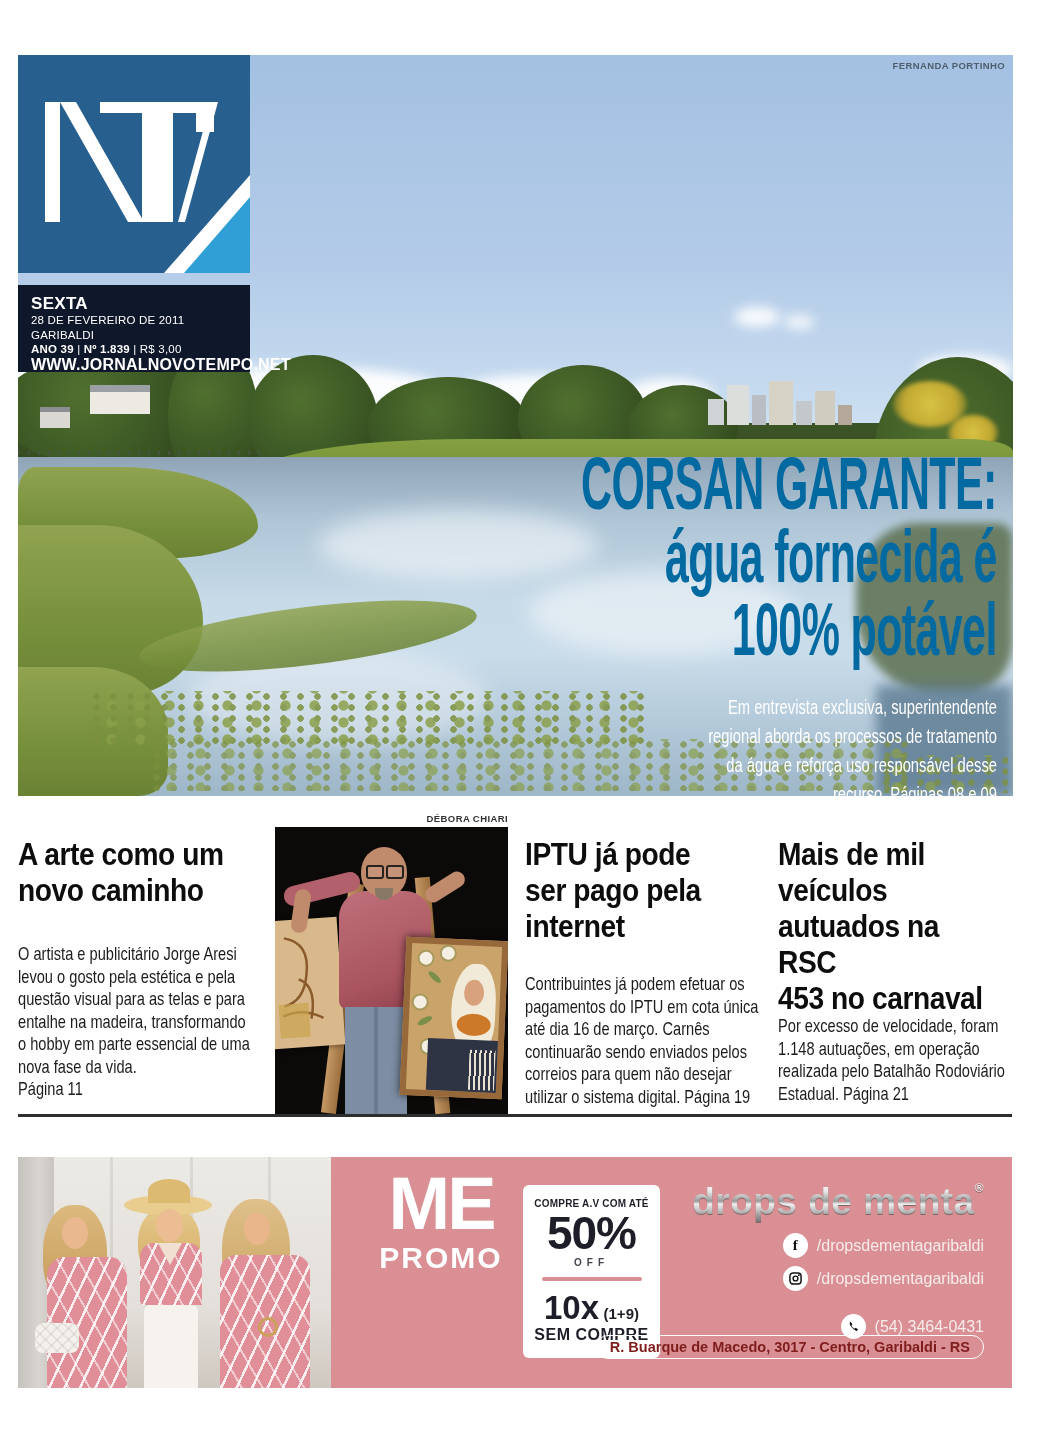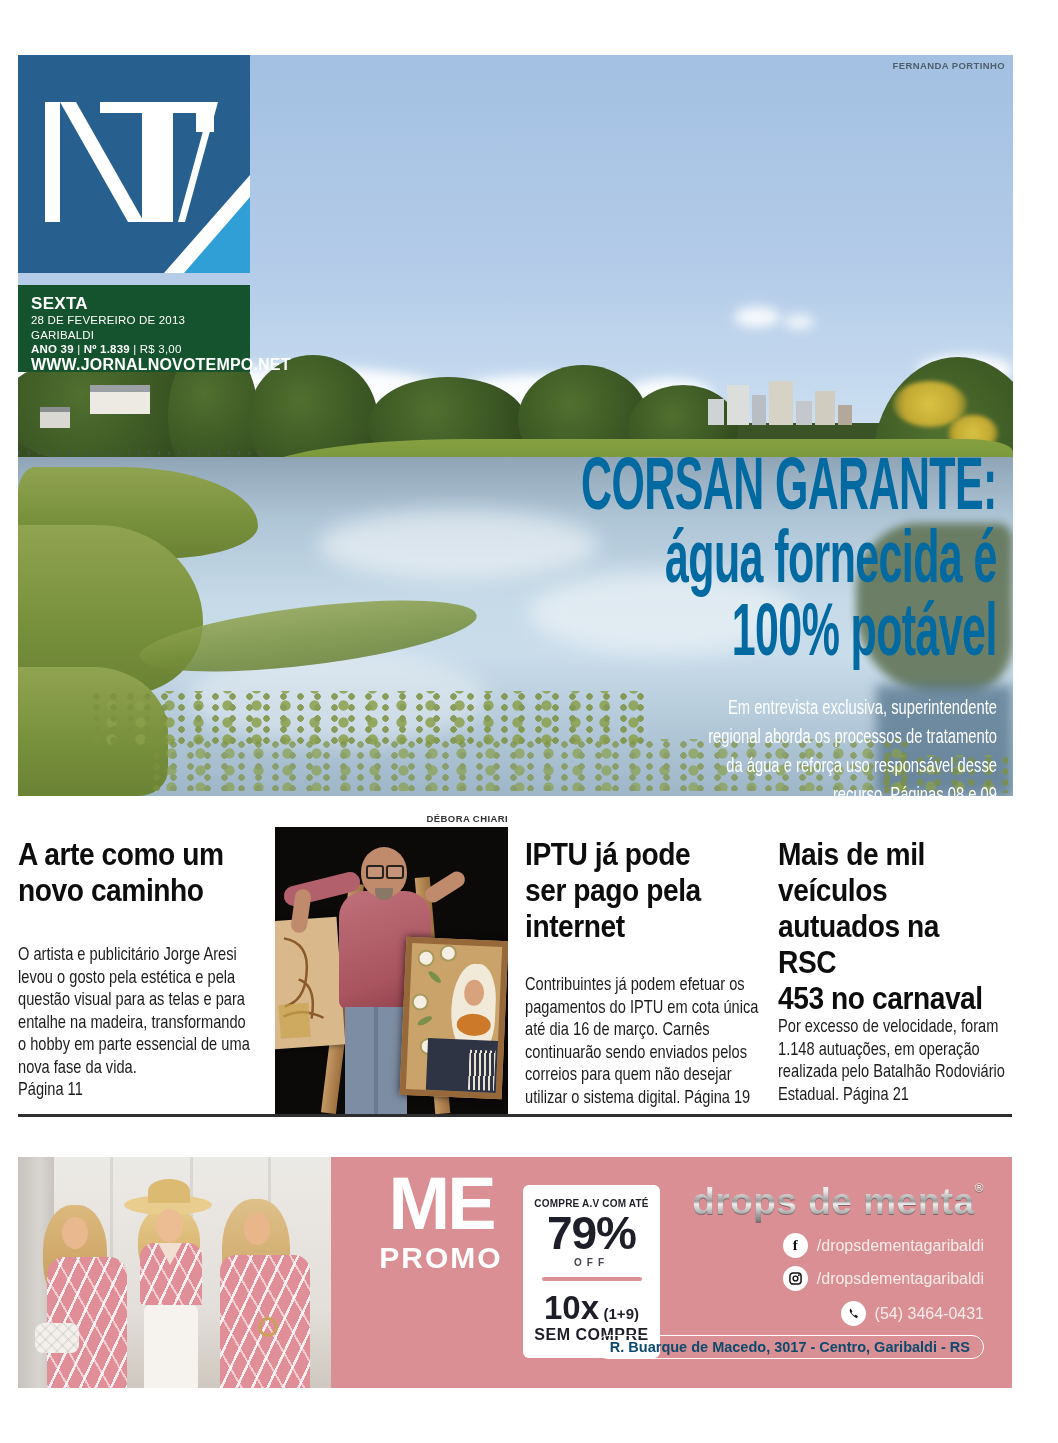--- a/index.html
+++ b/index.html
@@ -33,21 +33,21 @@
   .hline{display:block;white-space:nowrap;font-size:74px;line-height:73px;letter-spacing:-1px;transform:scaleX(.58);transform-origin:100% 50%;}
   .hero-deck{position:absolute;right:16px;top:637px;width:420px;text-align:right;color:#fff;
              font-size:20.5px;line-height:29px;transform:scaleX(.72);transform-origin:100% 0;}
 
   
   .nt-box{position:absolute;left:18px;top:55px;width:232px;height:218px;background:#27608f;}
   .white-tri{position:absolute;right:0;bottom:0;width:86px;height:98px;background:#ffffff;
              clip-path:polygon(100% 0,100% 100%,0 100%);}
   .blue-tri{position:absolute;right:0;bottom:0;width:66px;height:76px;background:#2f9fd6;
             clip-path:polygon(100% 0,100% 100%,0 100%);}
-  .sexta-box{position:absolute;left:18px;top:285px;width:232px;height:87px;background:#14532d;color:#fff;
+  .sexta-box{position:absolute;left:18px;top:285px;width:232px;height:87px;background:#0f172a;color:#fff;
              padding:9px 0 0 13px;box-sizing:border-box;}
   .sexta-day{font-size:17px;font-weight:700;letter-spacing:.3px;line-height:19px;}
   .sexta-line{font-size:11.5px;line-height:14.5px;letter-spacing:.2px;}
   .sexta-line .b{font-weight:700;}
   .sexta-site{font-size:16px;font-weight:700;line-height:15px;letter-spacing:.2px;}
 
   
   .story{position:absolute;color:#111;}
   .story-title{font-weight:700;color:#0d0d0d;font-size:32px;line-height:36px;letter-spacing:-.5px;
                white-space:pre-line;transform:scaleX(.88);transform-origin:0 0;}
@@ -111,21 +111,21 @@
   .card-sj{font-size:16px;font-weight:700;letter-spacing:.5px;margin-top:2px;}
   .brand{position:absolute;right:28px;top:24px;font-size:37px;font-weight:700;letter-spacing:.5px;white-space:nowrap;
          background:linear-gradient(180deg,#fafafa 0%,#e8e8e8 25%,#9a9a9a 48%,#efefef 55%,#a8a8a8 78%,#707070 100%);
          -webkit-background-clip:text;background-clip:text;color:transparent;-webkit-text-fill-color:transparent;
          filter:drop-shadow(0 1px 0 rgba(80,80,80,.65));}
   .brand .tm{font-size:12px;vertical-align:top;}
   .crow{position:absolute;right:28px;display:flex;align-items:center;justify-content:flex-end;gap:9px;
         color:#f7eceb;font-size:16px;}
   .cicon{width:25px;height:25px;border-radius:50%;background:#fff;color:#111;display:flex;align-items:center;
          justify-content:center;font-weight:700;font-size:15px;flex:0 0 auto;}
-  .pill{position:absolute;right:28px;top:178px;border:1.5px solid #fff;border-radius:13px;color:#0c4a6e;
+  .pill{position:absolute;right:28px;top:178px;border:1.5px solid #fff;border-radius:13px;color:#7f1d1d;
         font-size:14.5px;font-weight:700;padding:3px 13px;white-space:nowrap;}
 </style>
 </head>
 <body>
 
 <div class="page">
 
   <div class="hero">
     <div class="sky"></div>
     <div class="cloud" style="left:-30px;top:282px;width:200px;height:70px;"></div>
@@ -196,21 +196,21 @@
         <polygon points="124,47 155,47 155,167 124,167"></polygon>
         <polygon points="193,47 200,47 167,167 160,167"></polygon>
       </g>
     </svg>
     <div class="white-tri"></div>
     <div class="blue-tri"></div>
   </div>
 
   <div class="sexta-box">
     <div class="sexta-day">SEXTA</div>
-    <div class="sexta-line">28 DE FEVEREIRO DE 2013</div>
+    <div class="sexta-line">28 DE FEVEREIRO DE 2011</div>
     <div class="sexta-line">GARIBALDI</div>
     <div class="sexta-line"><span class="b">ANO 39</span> <span>|</span> <span class="b">Nº 1.839</span> <span>|</span> <span>R$ 3,00</span></div>
     <div class="sexta-site">WWW.JORNALNOVOTEMPO.NET</div>
   </div>
 
   <div class="story" style="left:18px;top:836px;width:235px;height:277px;">
     <div class="story-title">A arte como um
 novo caminho</div>
     <div class="story-body" style="top:107px;">
       <span>O artista e publicitário Jorge Aresi levou o gosto pela estética e pela questão visual para as telas e para entalhe na madeira, transformando o hobby em parte essencial de uma nova fase da vida.</span><br>
@@ -305,21 +305,21 @@
     </div>
 
     <div class="ad-panel">
       <div class="mega">
         <span class="mega-l">ME</span>
         <span class="promo">PROMO</span>
       </div>
 
       <div class="card">
         <div class="card-kicker">COMPRE A.V COM ATÉ</div>
-        <div class="card-pct">79%</div>
+        <div class="card-pct">50%</div>
         <div class="card-off">OFF</div>
         <div class="card-div"></div>
         <div><span class="card-inst">10x</span> <span class="card-note">(1+9)</span></div>
         <div class="card-sj">SEM COMPRE</div>
       </div>
 
       <div class="brand"><span>drops de menta</span><span class="tm">®</span></div>
 
       <div class="crow" style="top:76px;">
         <span>/dropsdementagaribaldi</span>
@@ -328,21 +328,21 @@
       <div class="crow" style="top:109px;">
         <span class="cicon">
           <svg viewBox="0 0 14 14" width="13" height="13">
               <rect x="1" y="1" width="12" height="12" rx="3.5" fill="none" stroke="#111" stroke-width="1.6"></rect>
               <circle cx="7" cy="7" r="2.6" fill="none" stroke="#111" stroke-width="1.5"></circle>
               <circle cx="10.6" cy="3.4" r="1" fill="#111"></circle>
             </svg>
         </span>
         <span style="order:2;">/dropsdementagaribaldi</span>
       </div>
-      <div class="crow" style="top:144px;align-items:center;">
+      <div class="crow" style="top:157px;align-items:center;">
         <span class="cicon">
           <svg viewBox="0 0 24 24" width="13" height="13">
               <path d="M6.6 2.8 C4.2 4.8 4.4 8.2 7.4 12 C10.4 15.8 14.2 18.9 17.6 20.6 L20.4 17.2 L15.8 14.4 L13.8 16.2 C11.4 14.6 9.6 12.8 8.2 10.4 L9.9 8.3 Z" fill="#111"></path>
             </svg>
         </span>
         <span style="order:2;">(54) 3464-0431</span>
       </div>
 
       <div class="pill">R. Buarque de Macedo, 3017 - Centro, Garibaldi - RS</div>
     </div>

